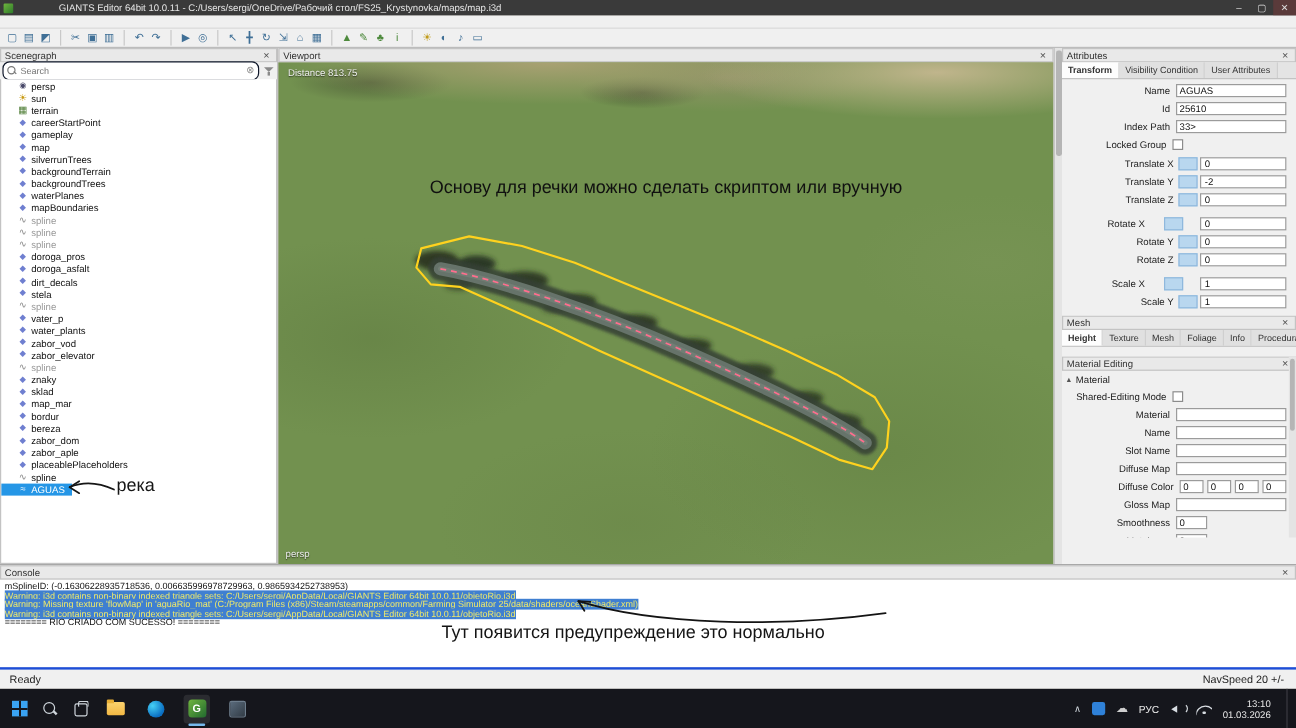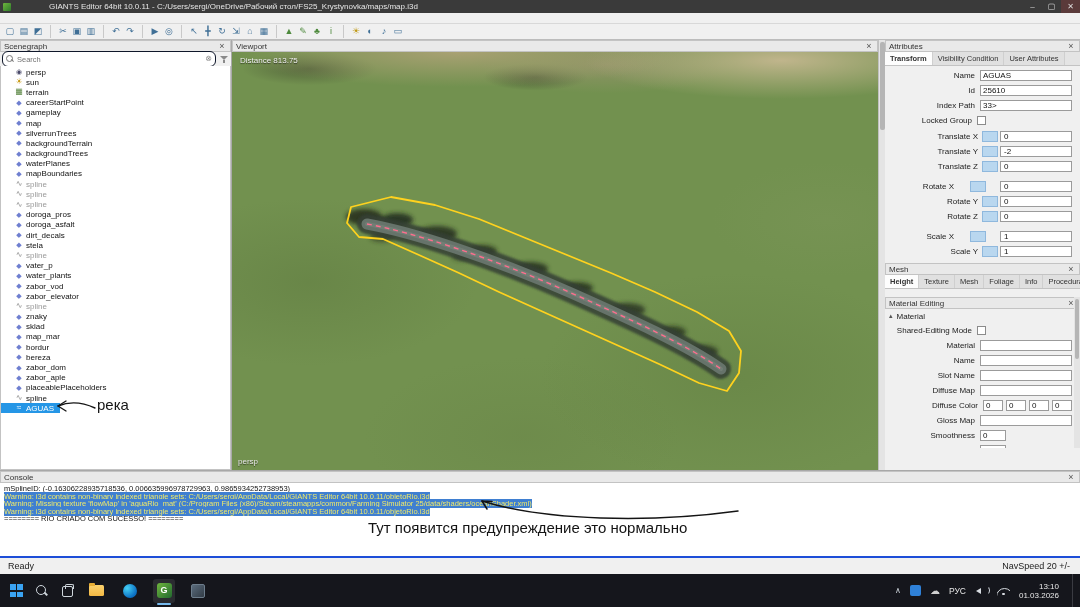--- a/index.html
+++ b/index.html
@@ -521,20 +521,21 @@
             <path d="M 135 172 C 180 180 260 206 337 240 C 400 268 455 293 489 317" fill="none" stroke="#343f36" stroke-width="20" stroke-linecap="round" opacity="0.85" filter="url(#blurB)"></path>
             <path d="M 135 172 C 180 180 260 206 337 240 C 400 268 455 293 489 317" fill="none" stroke="#66736a" stroke-width="11" stroke-linecap="round"></path>
             <path d="M 135 172 C 180 180 260 206 337 240 C 400 268 455 293 489 317" fill="none" stroke="#7d8a80" stroke-width="4" stroke-linecap="round" opacity="0.5"></path>
           </g>
 
           <path d="M 135 172 C 180 180 260 206 337 240 C 400 268 455 293 489 317" fill="none" stroke-width="1.4" stroke-dasharray="5 4" stroke="#ff6e8e"></path>
 
           <path d="M 119 155 L 159 145 L 203 153 L 247 167 L 291 185 L 335 203 L 379 221 L 423 240 L 465 260 L 497 279 L 509 299 L 507 321 L 495 339 L 467 331 L 427 312 L 387 294 L 347 276 L 307 258 L 267 240 L 227 221 L 187 203 L 151 187 L 127 185 L 115 171 Z" fill="none" stroke-width="1.8" stroke-linejoin="round" stroke="#ffd21e"></path>
         </svg>
         <span class="vp-distance">Distance 813.75</span>
+        <span class="vp-annotation">Основу для речки можно сделать скриптом или вручную</span>
         <span class="vp-camera">persp</span>
       </div>
     </div>
 
     <div id="panel-scrollbar">
       <div class="thumb"></div>
     </div>
 
     <div id="right-col">
 

